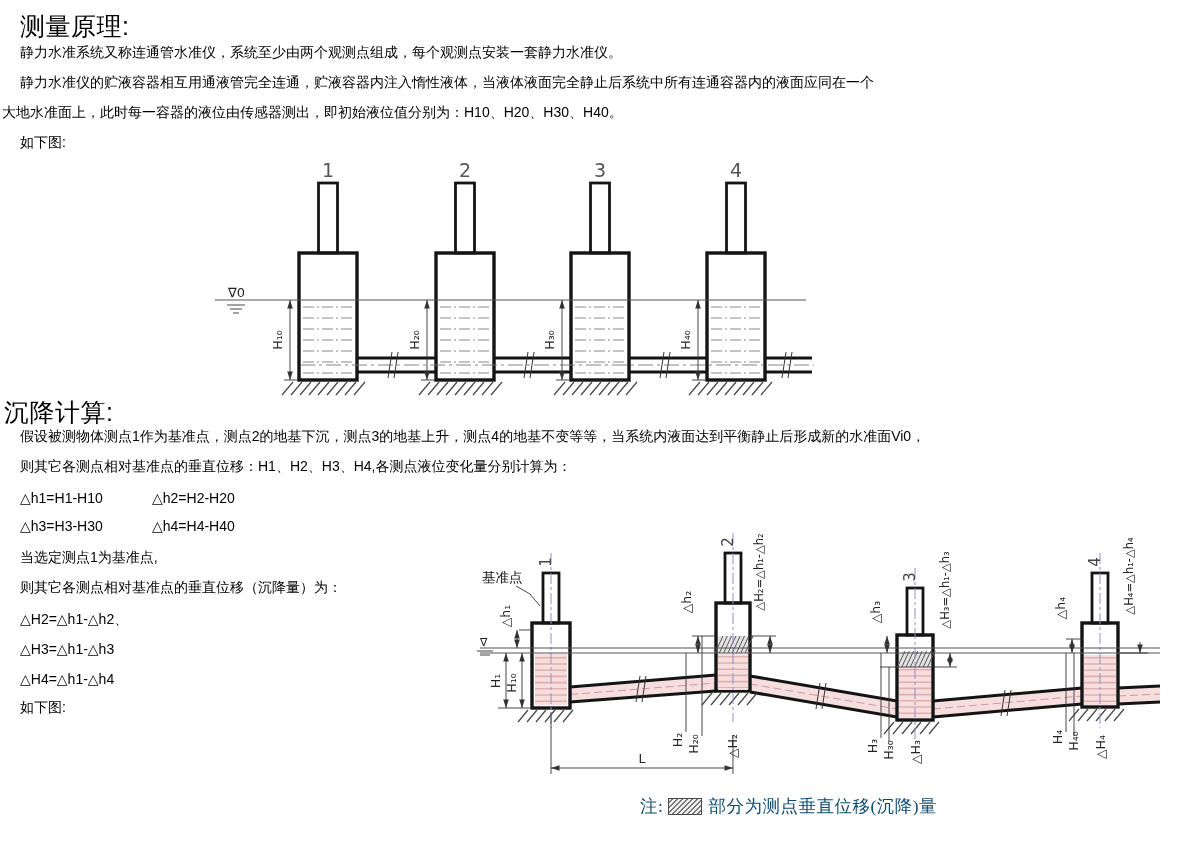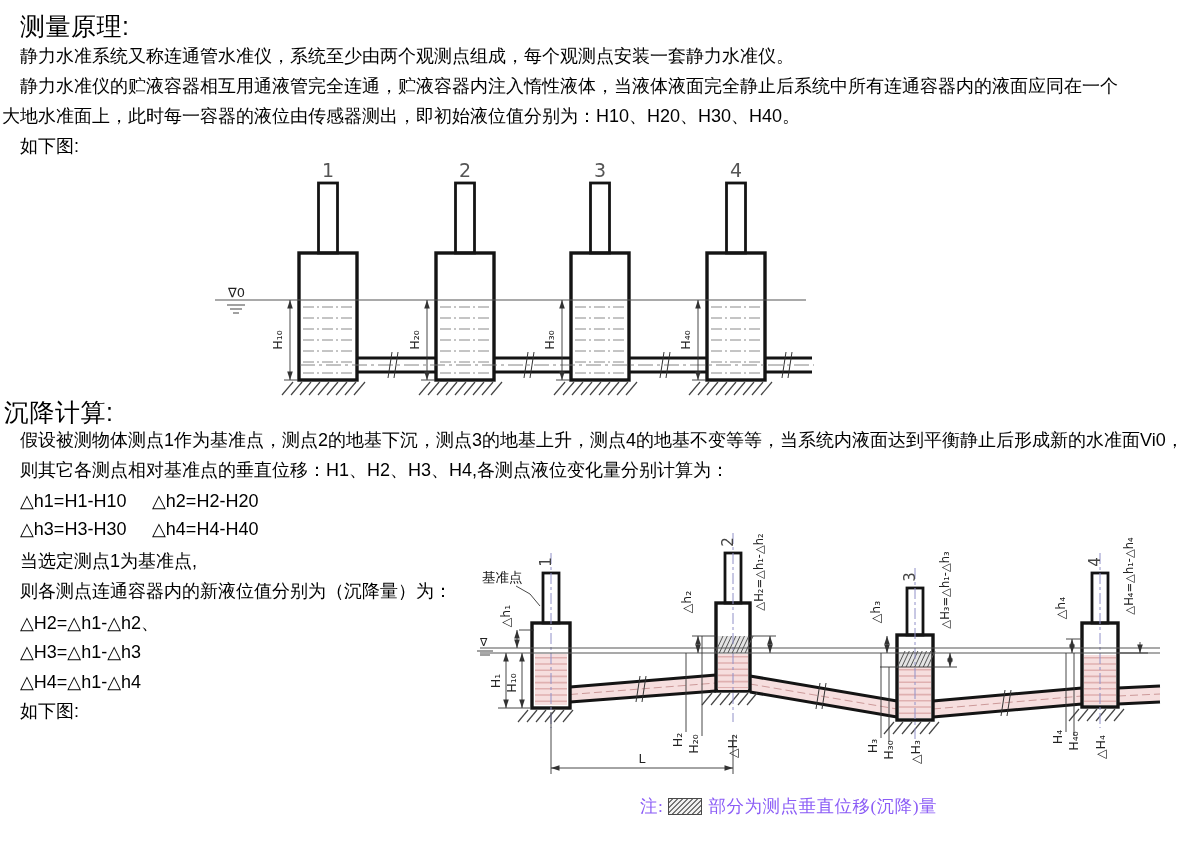--- a/index.html
+++ b/index.html
@@ -1,21 +1,21 @@
 <!DOCTYPE html>
 <html><head>
 <meta charset="utf-8">
 <style>
   *{margin:0;padding:0;box-sizing:border-box}
   html,body{width:1200px;height:850px;background:#fff;overflow:hidden}
   body{position:relative;font-family:"Liberation Sans",sans-serif;color:#000}
   .t{position:absolute;white-space:nowrap}
   .title{font-size:25px;letter-spacing:.5px}
-  .body-line{font-size:18px}
-  .note{font-family:"Liberation Serif",serif;font-size:17.5px;color:#8b5cf6;letter-spacing:.5px}
+  .body-line{font-size:14px}
+  .note{font-family:"Liberation Serif",serif;font-size:17.5px;color:#0c4a6e;letter-spacing:.5px}
   .hbox{display:inline-block;width:34px;height:17px;border:1.2px solid #4a4a4a;
         background:repeating-linear-gradient(135deg,#f2f2f2,#f2f2f2 2px,#777 2px,#777 3.5px);
         vertical-align:-3px;margin:0 6px 0 5px}
   svg{position:absolute;overflow:visible}
   svg text{font-family:"DejaVu Sans",sans-serif;fill:#222}
   .cjk{font-family:"Liberation Sans",sans-serif;font-size:13.5px;fill:#111}
   .wall{stroke:#141414;fill:none}
   .w34{stroke-width:3.4}.w28{stroke-width:2.8}.w3{stroke-width:3}
   .dim{stroke:#333;stroke-width:.9;fill:none}
   .thin{stroke:#555;stroke-width:1.1;fill:none}
@@ -199,21 +199,21 @@
 </svg>
 
 <div class="t title" style="left:4px;top:396px">沉降计算:</div>
 <div class="t body-line" style="left:20px;top:428px">假设被测物体测点1作为基准点，测点2的地基下沉，测点3的地基上升，测点4的地基不变等等，当系统内液面达到平衡静止后形成新的水准面Vi0，</div>
 <div class="t body-line" style="left:20px;top:458px">则其它各测点相对基准点的垂直位移：H1、H2、H3、H4,各测点液位变化量分别计算为：</div>
 <div class="t body-line" style="left:20px;top:490px">△h1=H1-H10</div>
 <div class="t body-line" style="left:152px;top:490px">△h2=H2-H20</div>
 <div class="t body-line" style="left:20px;top:518px">△h3=H3-H30</div>
 <div class="t body-line" style="left:152px;top:518px">△h4=H4-H40</div>
 <div class="t body-line" style="left:20px;top:549px">当选定测点1为基准点,</div>
-<div class="t body-line" style="left:20px;top:579px">则各测点连通容器内的新液位值分别为（沉降量）为：</div>
+<div class="t body-line" style="left:20px;top:579px">则其它各测点相对基准点的垂直位移（沉降量）为：</div>
 <div class="t body-line" style="left:20px;top:611px">△H2=△h1-△h2、</div>
 <div class="t body-line" style="left:20px;top:641px">△H3=△h1-△h3</div>
 <div class="t body-line" style="left:20px;top:671px">△H4=△h1-△h4</div>
 <div class="t body-line" style="left:20px;top:699px">如下图:</div>
 
 <svg style="left:460px;top:490px" width="740" height="350" viewBox="0 0 740 350">
 
   <g>
     <polygon class="pk" points="110,197 256,185 256,201 110,212"></polygon>
     <line class="wall w3" x1="110" y1="197" x2="256" y2="185"></line>

